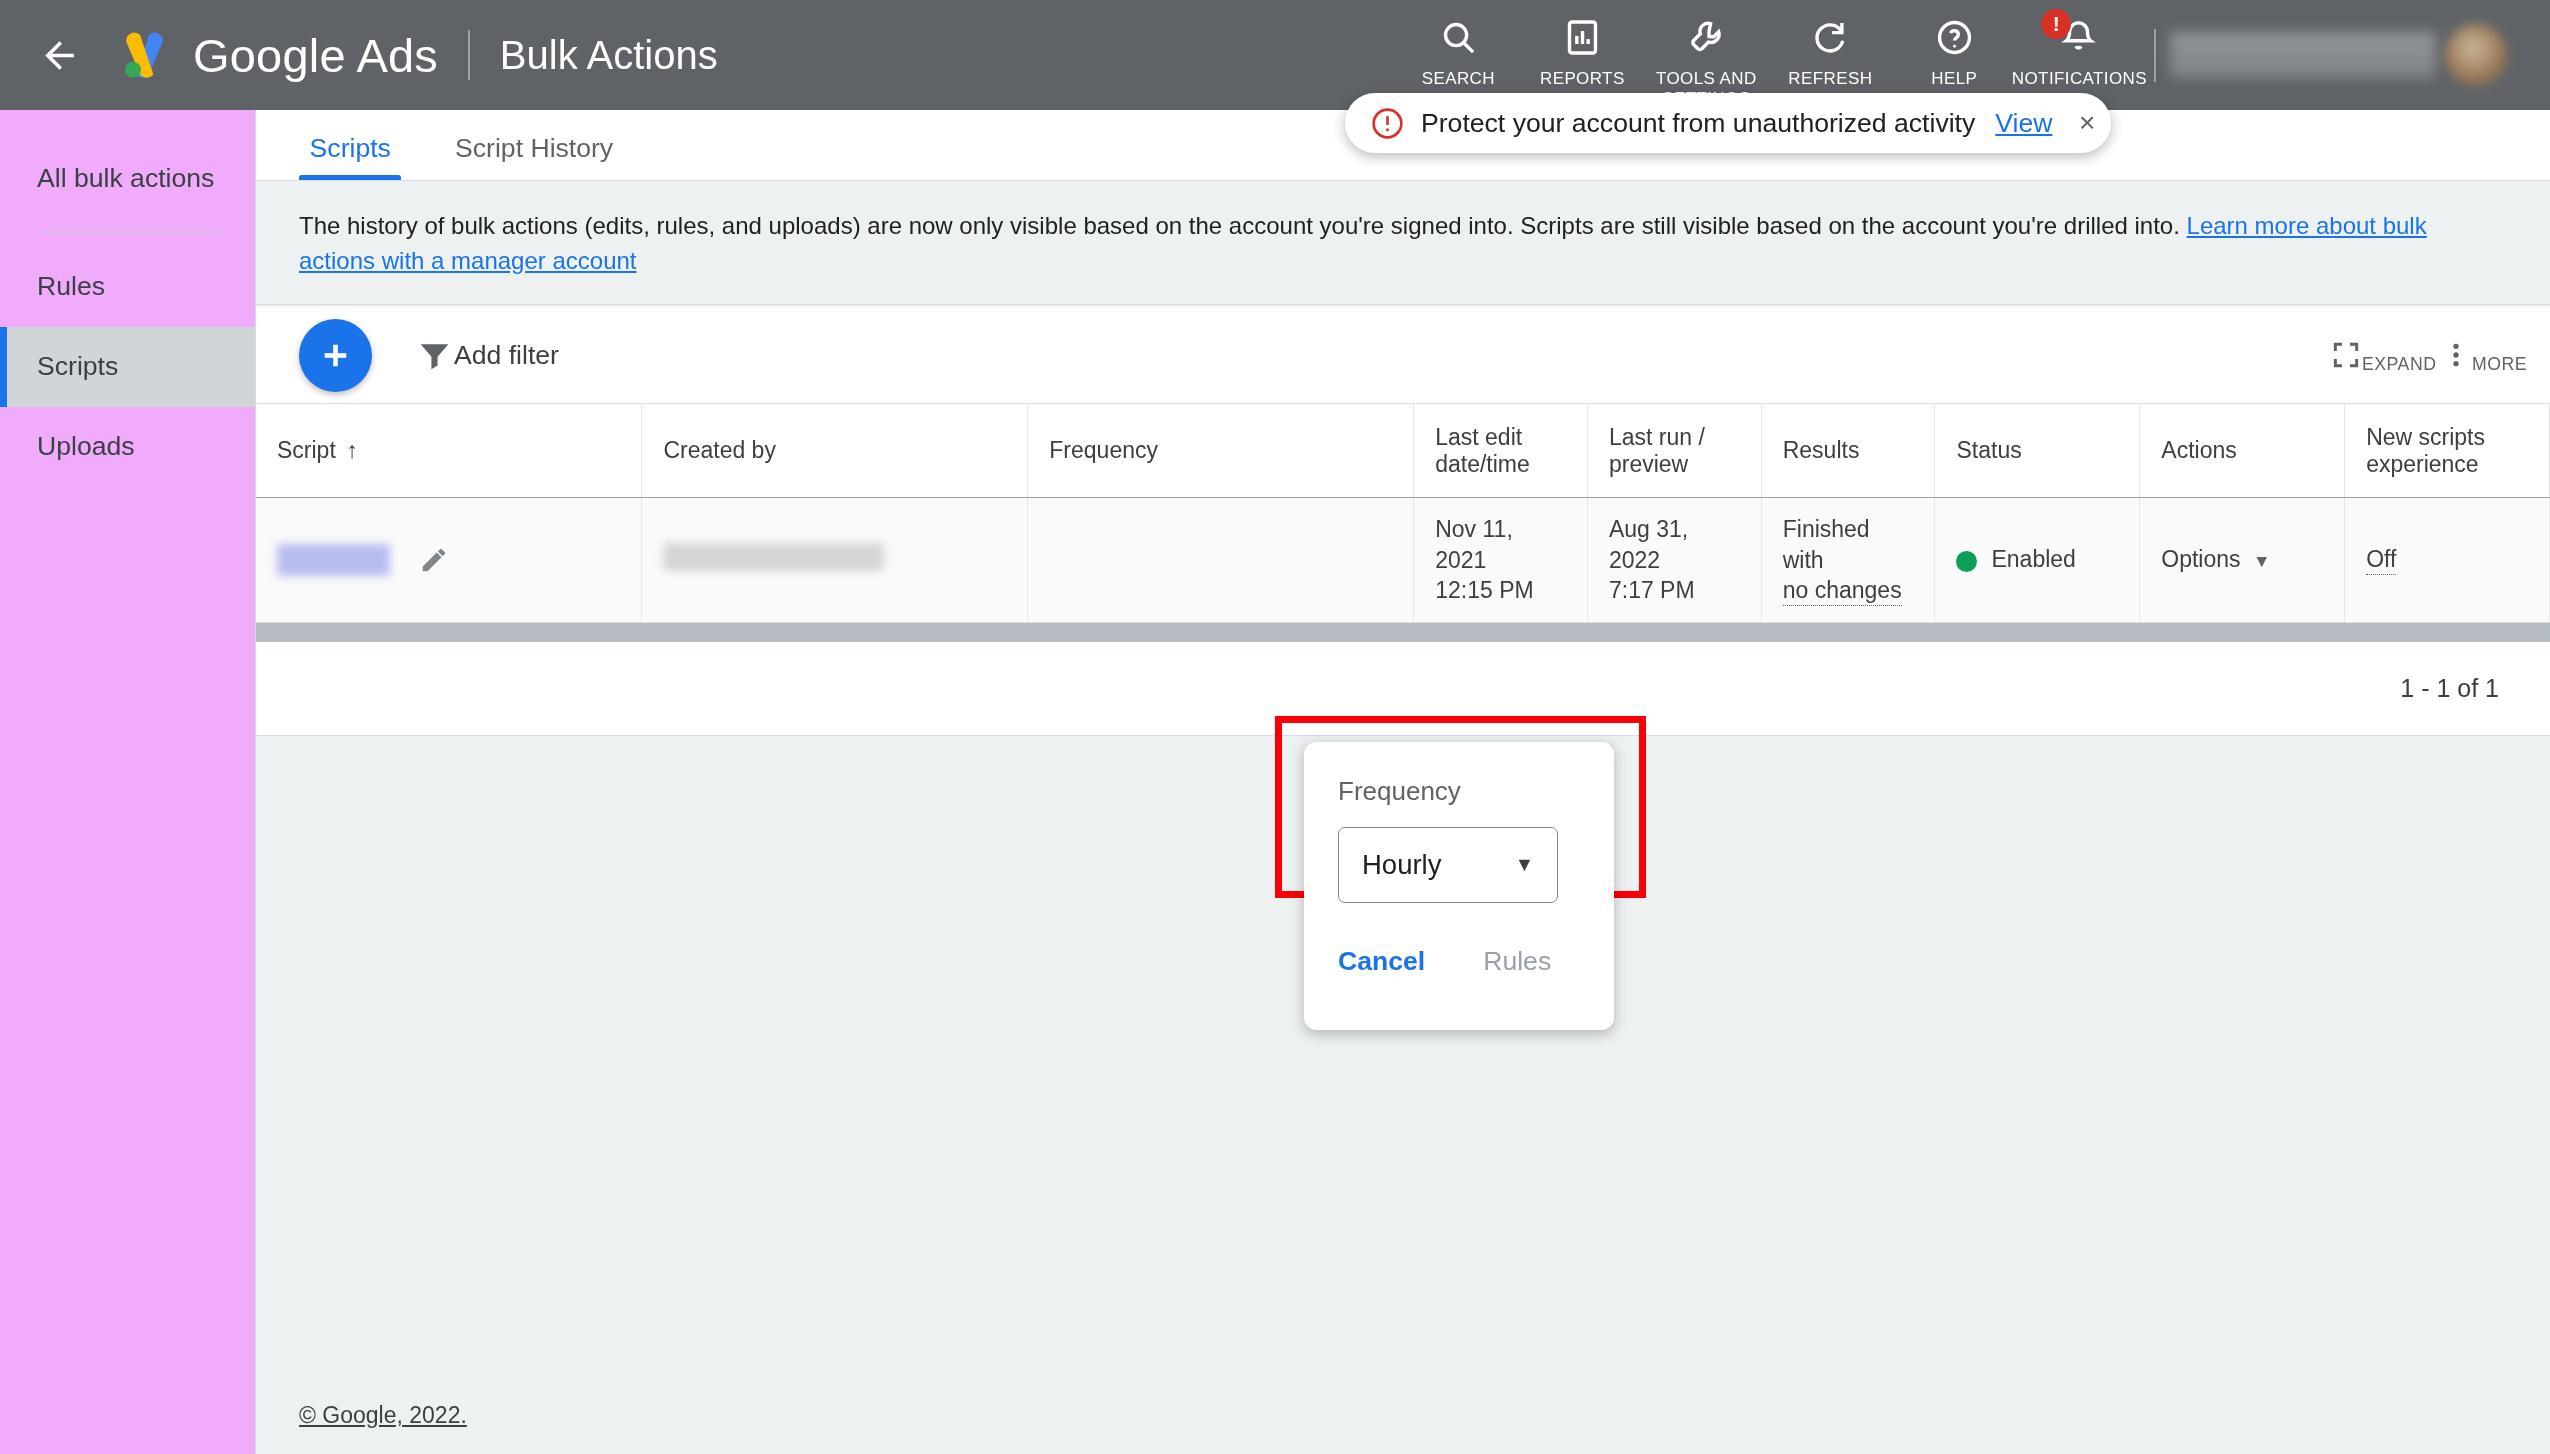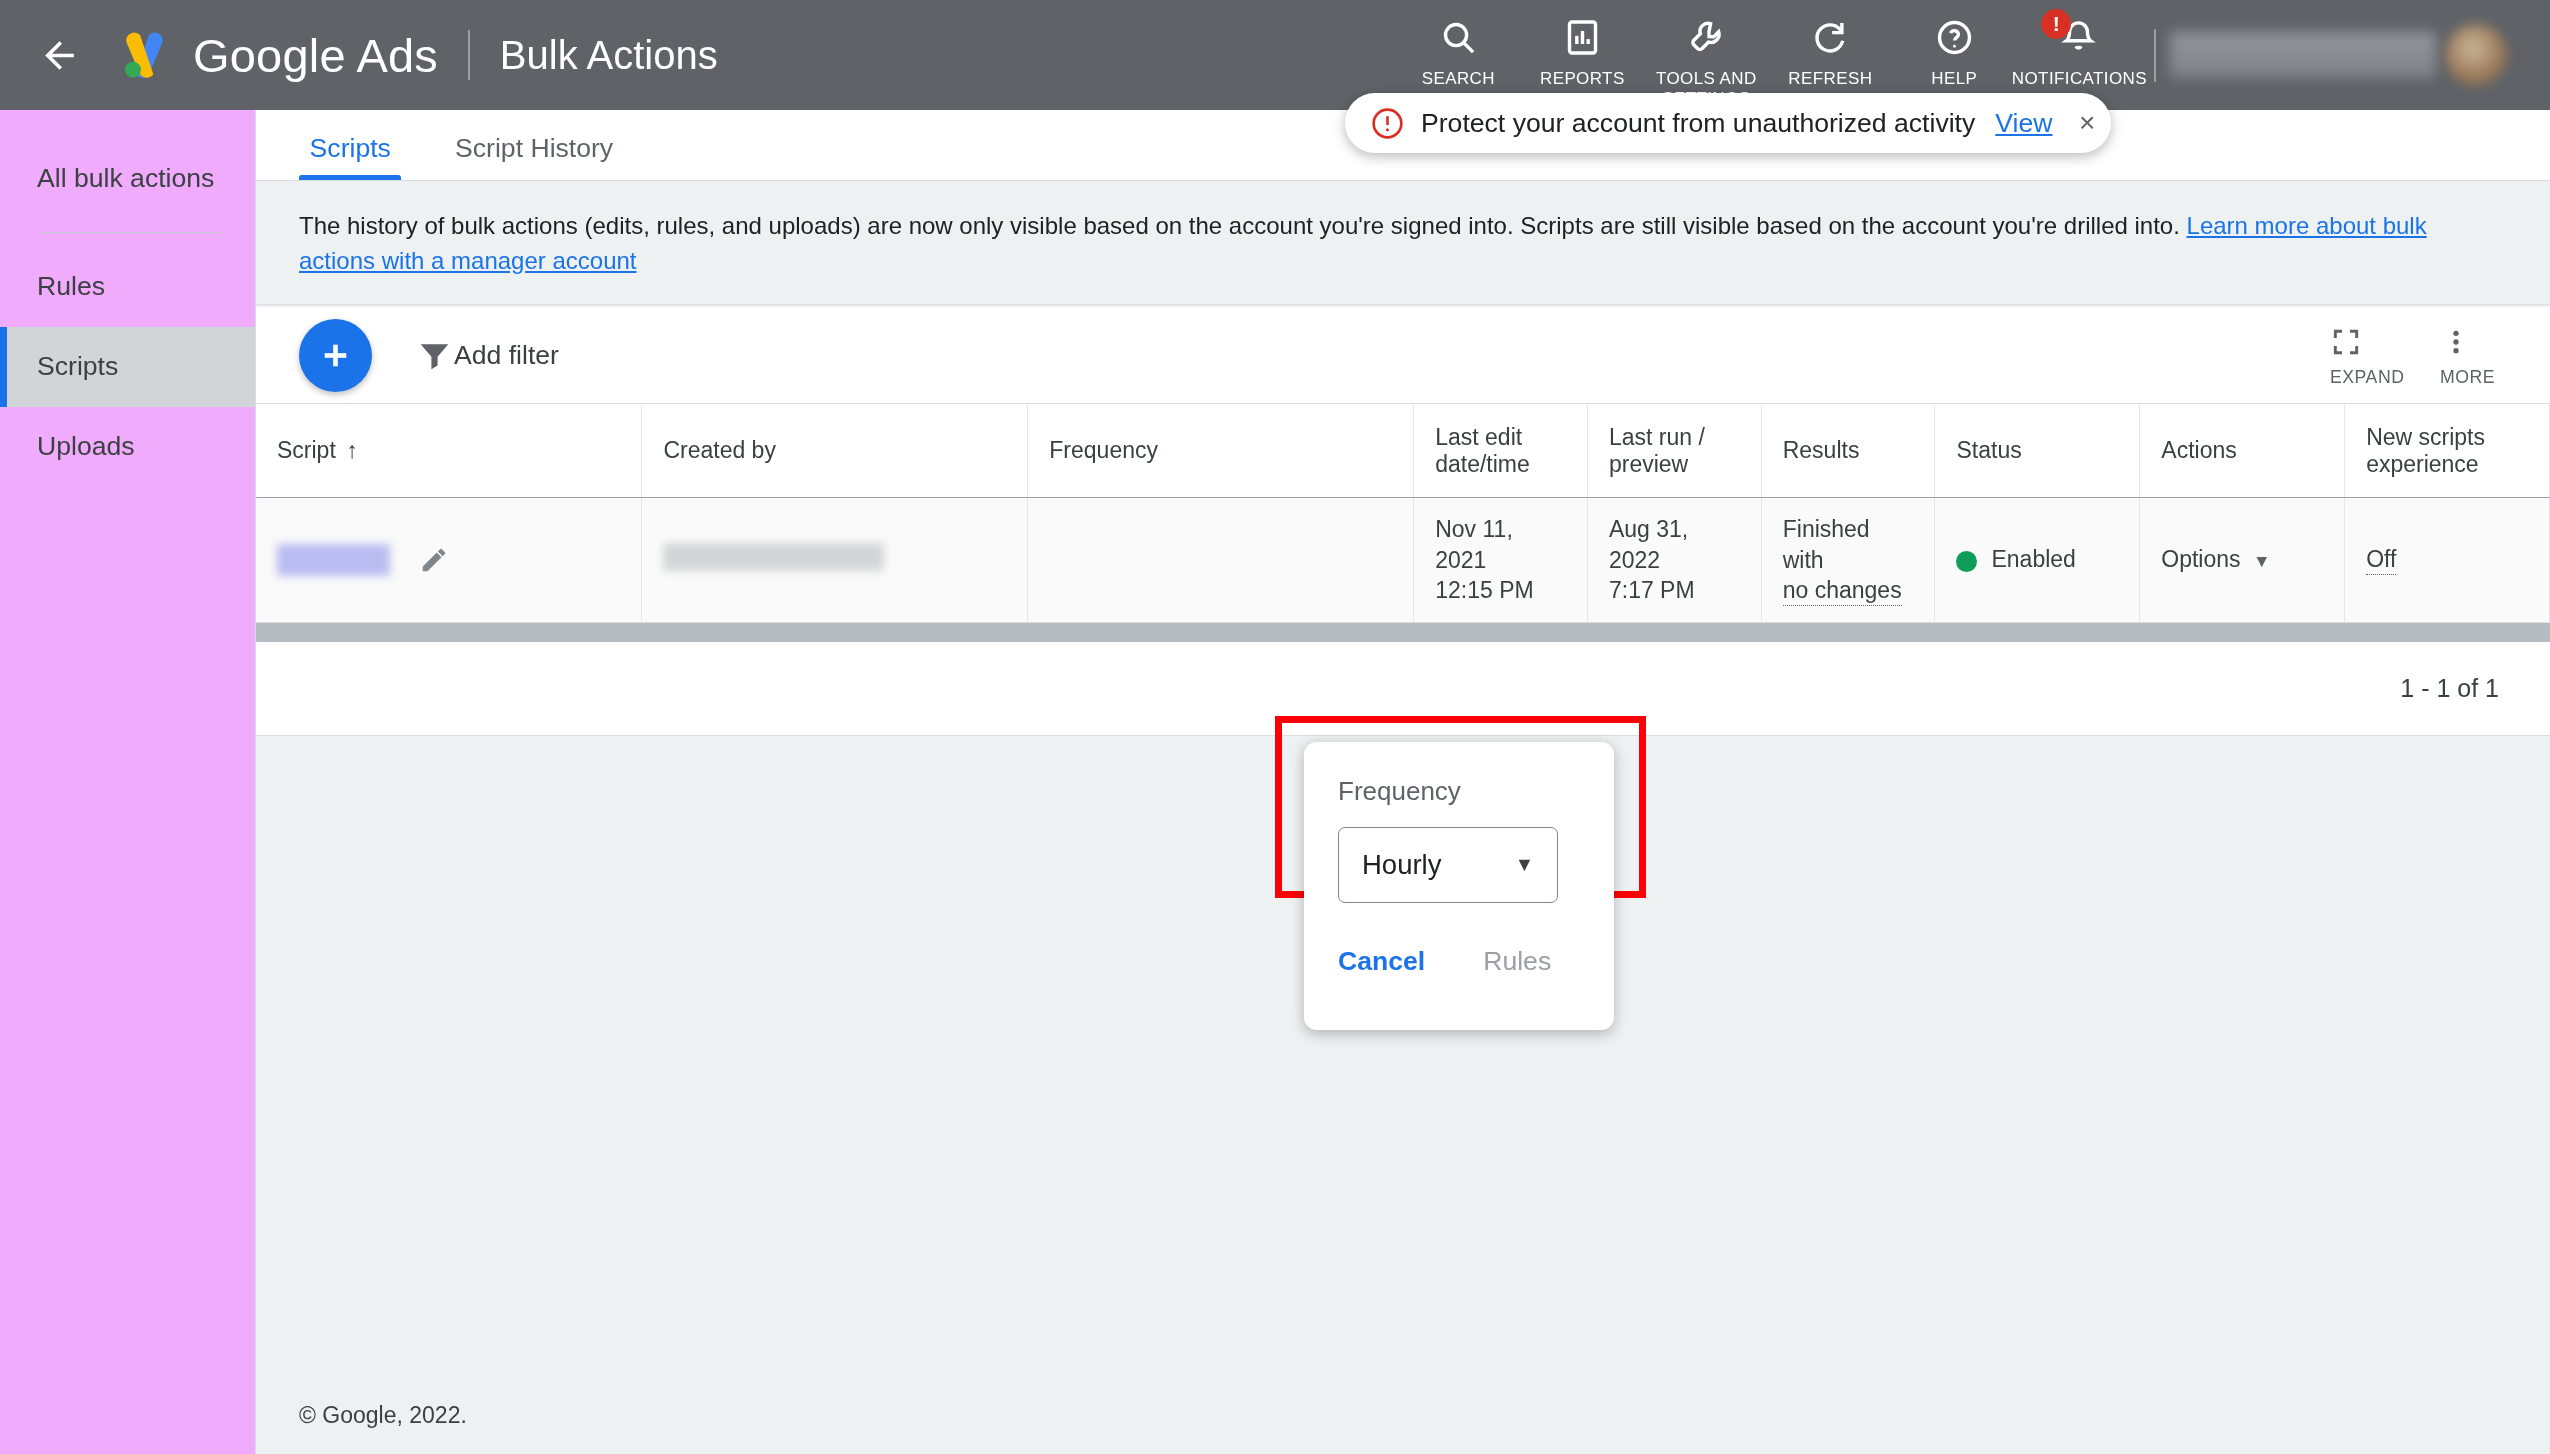--- a/index.html
+++ b/index.html
@@ -210,21 +210,21 @@
     display: flex; align-items: center; justify-content: center;
     box-shadow: 0 2.7px 6.2px rgba(0,0,0,0.25);
     cursor: pointer;
     flex: 0 0 73px;
   }
   .fab svg { width: 37px; height: 37px; stroke: #ffffff; stroke-width: 3; }
   .filter-icon { margin-left: 43px; width: 39px; height: 39px; cursor: pointer; flex:0 0 39px;}
   .filter-icon svg { width: 39px; height: 39px; fill: #5f6368; }
   .add-filter-text { font-size: 26.6px; color: #3c4043; cursor: pointer; }
   .tb-spacer { flex: 1 1 auto; }
-  .tb-action { width: 110px; display: flex; flex-direction: column; align-items: flex-start; cursor: pointer; }
+  .tb-action { width: 110px; display: flex; flex-direction: row; align-items: flex-end; cursor: pointer; }
   .tb-action .tba-icon { height: 39px; display: flex; align-items: center; justify-content: center; }
   .tb-action .tba-icon svg { width: 32px; height: 32px; }
   .tb-action .tba-label { font-size: 17.7px; color: #5f6368; letter-spacing: 0.5px; margin-top: 5.3px; }
 
   
   table.grid { width: 100%; border-collapse: collapse; table-layout: fixed; }
   table.grid th {
     border-top: 0.9px solid #dadce0;
     border-bottom: 0.9px solid #9aa0a6;
     border-right: 0.9px solid #e4e6e8;
@@ -314,21 +314,21 @@
     cursor: pointer;
   }
   .freq-select .caret { font-size: 19.5px; color: #3c4043; }
   .freq-actions { margin-top: 43px; display: flex; align-items: center; }
   .btn-cancel { font-size: 26.6px; color: #1a73e8; font-weight: bold; cursor: pointer; }
   .btn-save { font-size: 26.6px; color: #9aa0a6; margin-left: 58px; cursor: default; }
 
   .footer {
     position: absolute; left: 0; bottom: 0;
     width: 100%; padding: 0 0 25px 43px;
-    font-size: 23px; color: #3c4043;
+    font-size: 23px; color: #3c4043; text-decoration: underline;
   }
 </style>
 </head>
 <body>
 
 <div class="topbar">
   <div class="back-arrow">
     <svg viewBox="0 0 24 24">
         <path d="M20 11H7.83l5.59-5.59L12 4l-8 8 8 8 1.41-1.41L7.83 13H20v-2z"></path>
       </svg>

